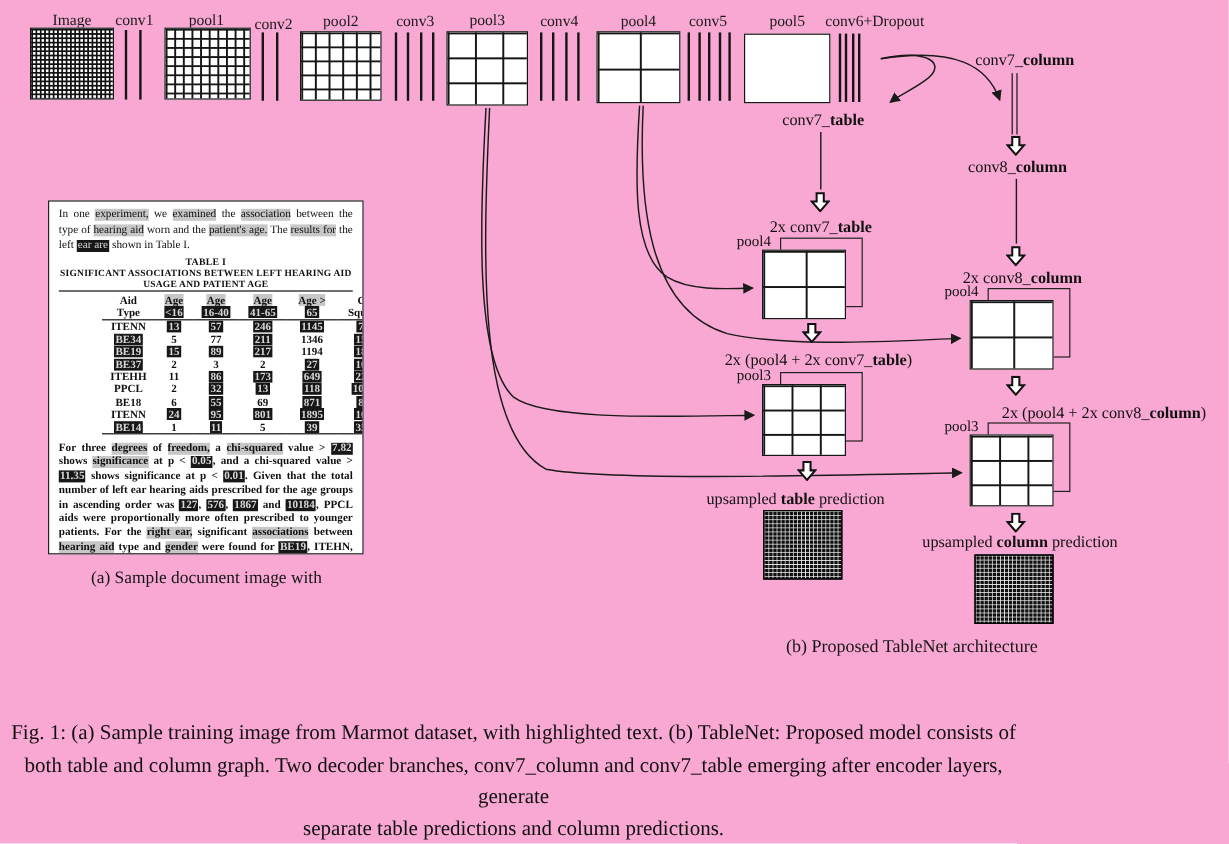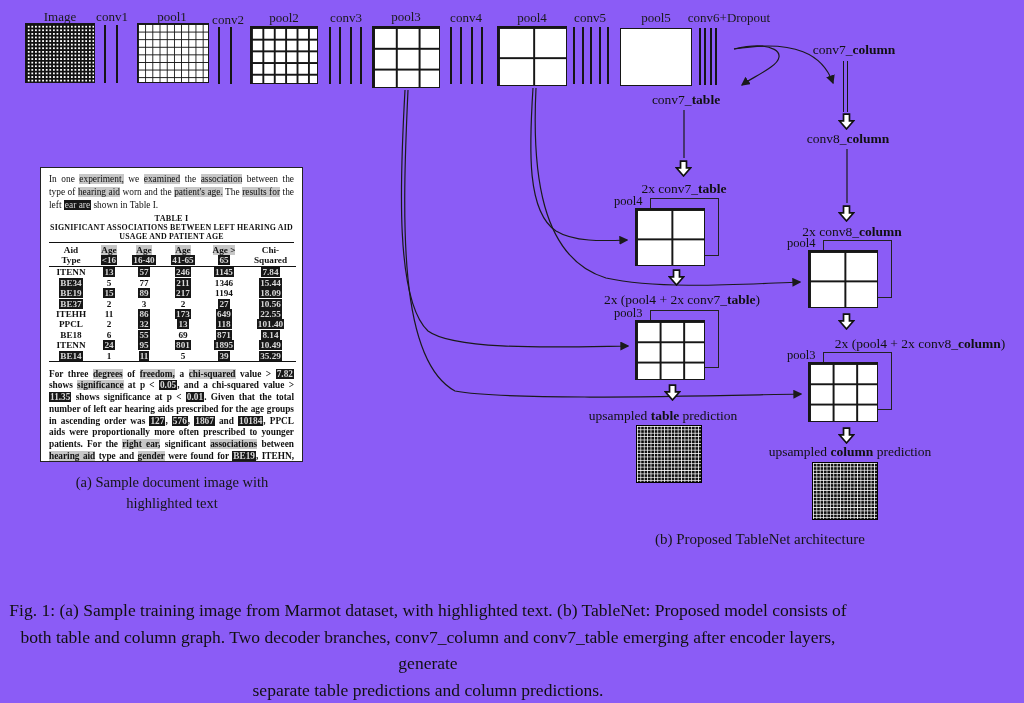--- a/index.html
+++ b/index.html
@@ -1,16 +1,16 @@
 <!DOCTYPE html>
 <html><head>
 <meta charset="utf-8">
 <style>
   html,body{margin:0;padding:0;background:#fff;}
-  #fig{position:relative;width:1024px;height:703px;background:#8b5cf6;font-family:"Liberation Serif",serif;color:#111;overflow:hidden;}
+  #fig{position:relative;width:1024px;height:703px;background:#f9a8d4;font-family:"Liberation Serif",serif;color:#111;overflow:hidden;}
   .cx{transform:translateX(-50%);}
 
   
   .lbl{position:absolute;font-size:13px;white-space:nowrap;text-align:center;color:#1a1a1a;}
   .grid{position:absolute;border:1.6px solid #161616;background-color:#fff;box-sizing:border-box;}
   .g-img{background-image:linear-gradient(90deg,#111 1.4px,transparent 1.4px),linear-gradient(#111 1.4px,transparent 1.4px);background-size:3.6px 3.6px;}
   .g-p1{background-image:linear-gradient(90deg,#161616 1.3px,transparent 1.3px),linear-gradient(#161616 1.3px,transparent 1.3px);background-size:7.2px 7.6px;}
   .g-p2{background-image:linear-gradient(90deg,#161616 1.6px,transparent 1.6px),linear-gradient(#161616 1.6px,transparent 1.6px);background-size:11.4px 11.7px;}
   .g-p3{background-image:linear-gradient(90deg,#161616 2px,transparent 2px),linear-gradient(#161616 2px,transparent 2px);background-size:22.8px 20.8px;}
   .g-p4{background-image:linear-gradient(90deg,#161616 2px,transparent 2px),linear-gradient(#161616 2px,transparent 2px);background-size:35.2px 30.2px;}
@@ -36,21 +36,21 @@
 
   
   #docbox{position:absolute;left:40px;top:167px;width:263px;height:295px;border:1.8px solid #222;box-sizing:border-box;padding:5px 8px;overflow:hidden;background:#fff;}
   .dpara{font-size:9.4px;line-height:1.4;text-align:justify;color:#101010;}
   .dpara2{font-size:9.3px;line-height:1.26;text-align:justify;color:#101010;margin-top:7px;font-weight:bold;}
   .h-lt{background:#c7c7c7;}
   .h-dk{background:#171717;color:#d8d8d8;padding:0 1px;}
   .ttl{font-size:8.2px;text-align:center;margin-top:2px;font-weight:bold;letter-spacing:.2px;}
   .sub{font-size:7.9px;text-align:center;letter-spacing:.2px;font-weight:bold;}
   .sub2{font-size:7.9px;text-align:center;letter-spacing:.2px;font-weight:bold;border-bottom:1.4px solid #111;padding-bottom:1px;}
-  #doctable{width:100%;border-collapse:collapse;table-layout:fixed;margin-top:1px;border-bottom:1.6px solid #111;}
+  #doctable{width:100%;border-collapse:collapse;table-layout:fixed;margin-top:1px;border-bottom:1.6px solid #111;margin-left:36px;}
   #doctable td{font-size:9.2px;font-weight:bold;text-align:center;padding:0;height:10.4px;line-height:1.1;white-space:nowrap;overflow:hidden;}
   #doctable tr.hr2 td{border-bottom:1.2px solid #111;padding-bottom:1px;}
   .doccap{position:absolute;left:172px;top:472px;transform:translateX(-50%);font-size:14.5px;line-height:1.45;text-align:center;white-space:nowrap;color:#151515;}
 
   
   .bcap{position:absolute;font-size:15px;color:#151515;white-space:nowrap;}
   #figcap{position:absolute;left:0;top:597px;width:856px;text-align:center;font-size:17.5px;line-height:1.52;color:#101010;}
 
   svg.overlay{position:absolute;left:0;top:0;pointer-events:none;}
 </style>
@@ -316,21 +316,20 @@
             <td><span>5</span></td>
             <td><span class="h-dk">39</span></td>
             <td><span class="h-dk">35.29</span></td>
           </tr>
         </tbody>
     </table>
     <div class="dpara2"><span>For three </span><span class="h-lt">degrees</span><span> of </span><span class="h-lt">freedom,</span><span> a </span><span class="h-lt">chi-squared</span><span> value &gt; </span><span class="h-dk">7.82</span><span> shows </span><span class="h-lt">significance</span><span> at p &lt; </span><span class="h-dk">0.05</span><span>, and a chi-squared value &gt; </span><span class="h-dk">11.35</span><span> shows significance at p &lt; </span><span class="h-dk">0.01</span><span>. Given that the total number of left ear hearing aids prescribed for the age groups in ascending order was </span><span class="h-dk">127</span><span>, </span><span class="h-dk">576</span><span>, </span><span class="h-dk">1867</span><span> and </span><span class="h-dk">10184</span><span>, PPCL aids were proportionally more often prescribed to younger patients. For the </span><span class="h-lt">right ear,</span><span> significant </span><span class="h-lt">associations</span><span> between </span><span class="h-lt">hearing aid</span><span> type and </span><span class="h-lt">gender</span><span> were found for </span><span class="h-dk">BE19</span><span>, ITEHN, CI, PPCL and</span></div>
   </div>
   <div class="doccap">
     <div>(a) Sample document image with</div>
-    <div>highlighted text</div>
   </div>
 
   <div id="figcap">
     <div>Fig. 1: (a) Sample training image from Marmot dataset, with highlighted text. (b) TableNet: Proposed model consists of</div>
     <div>both table and column graph. Two decoder branches, conv7_column and conv7_table emerging after encoder layers, generate</div>
     <div>separate table predictions and column predictions.</div>
   </div>
 
 </div>
 

